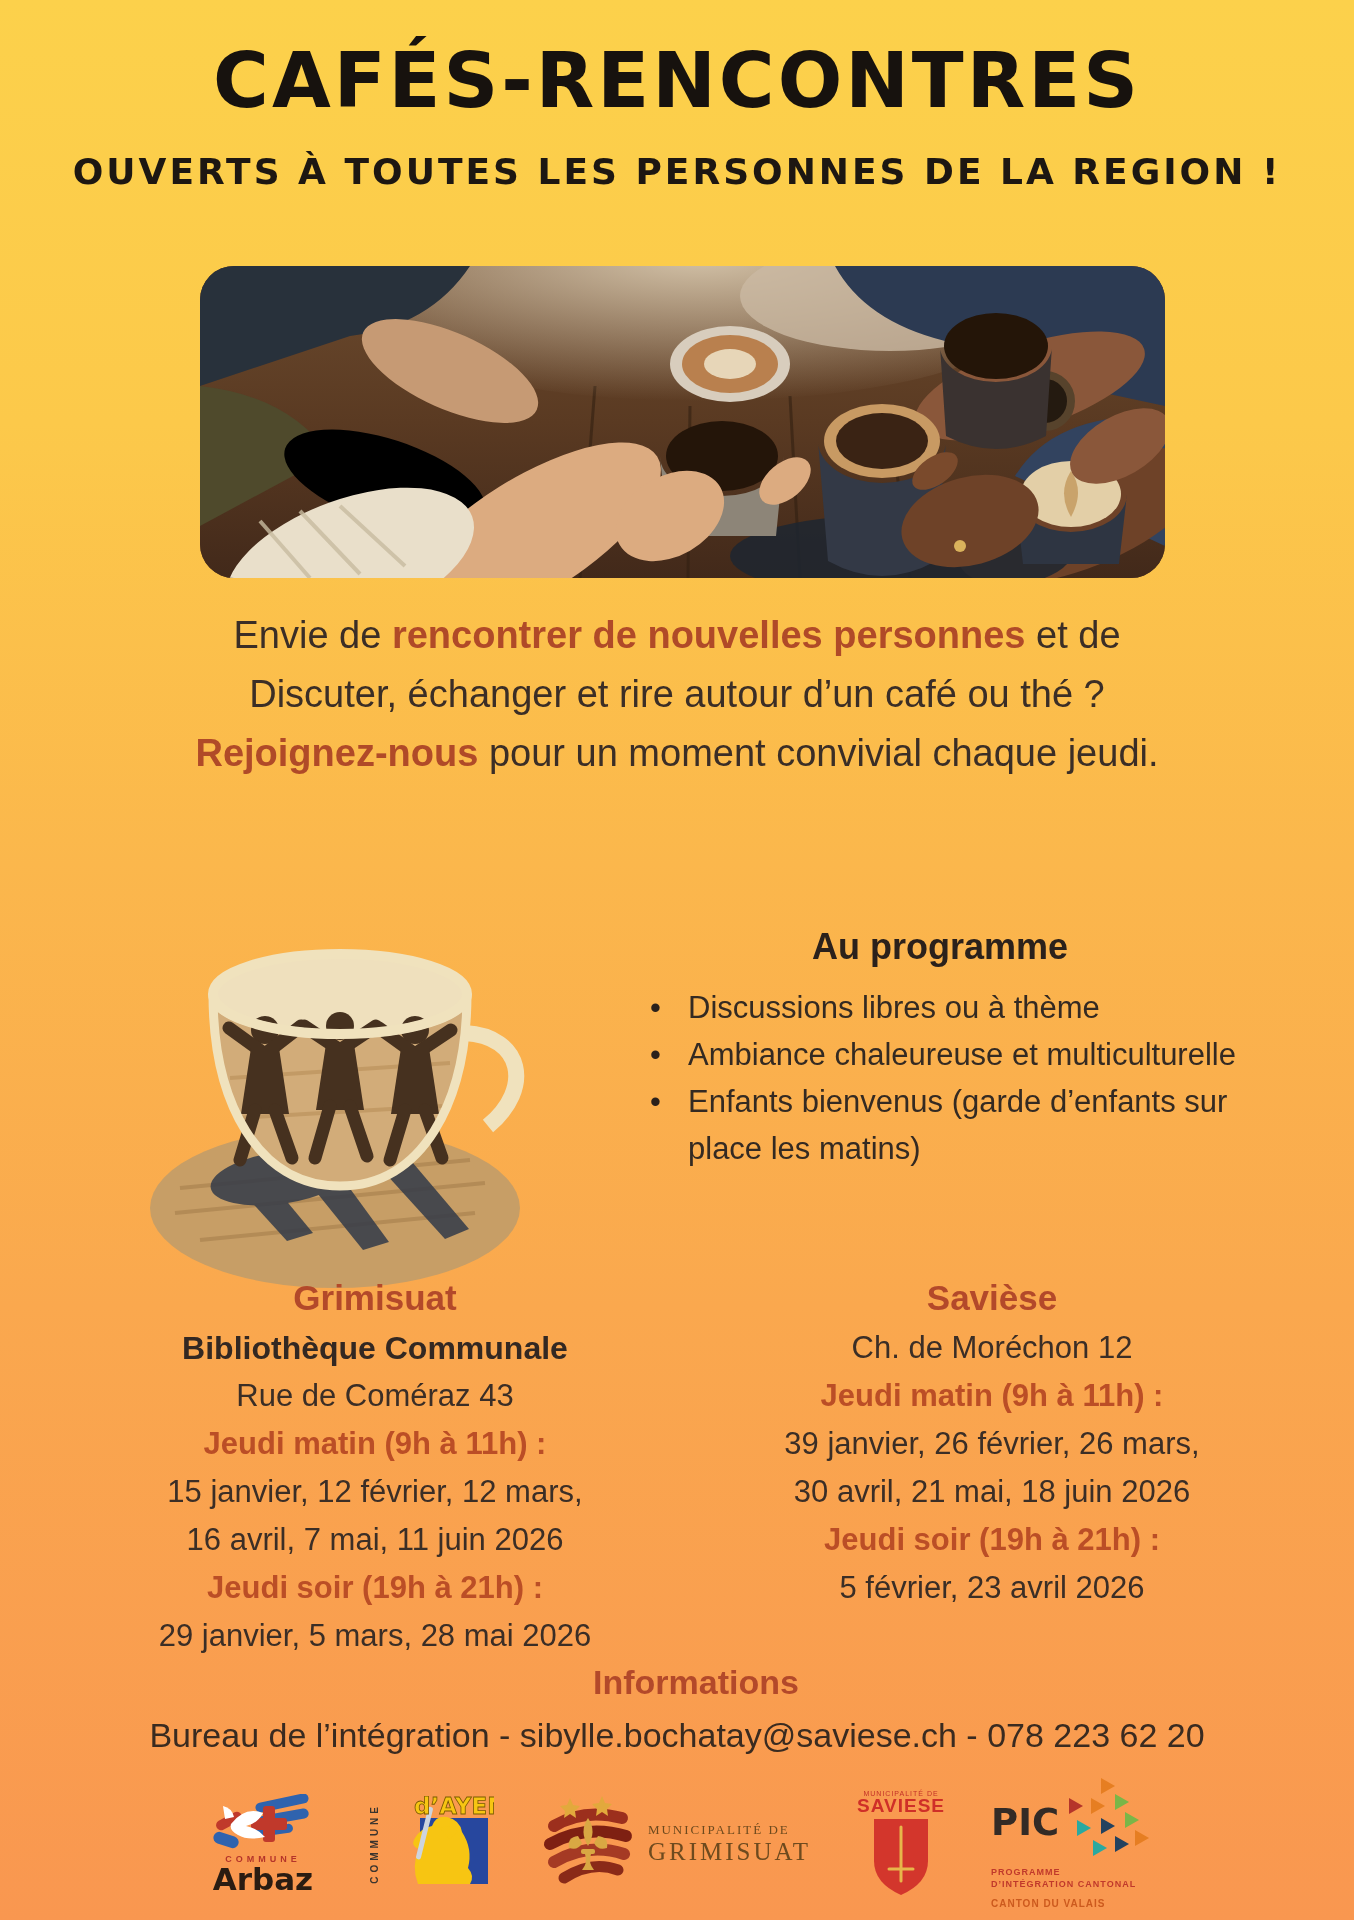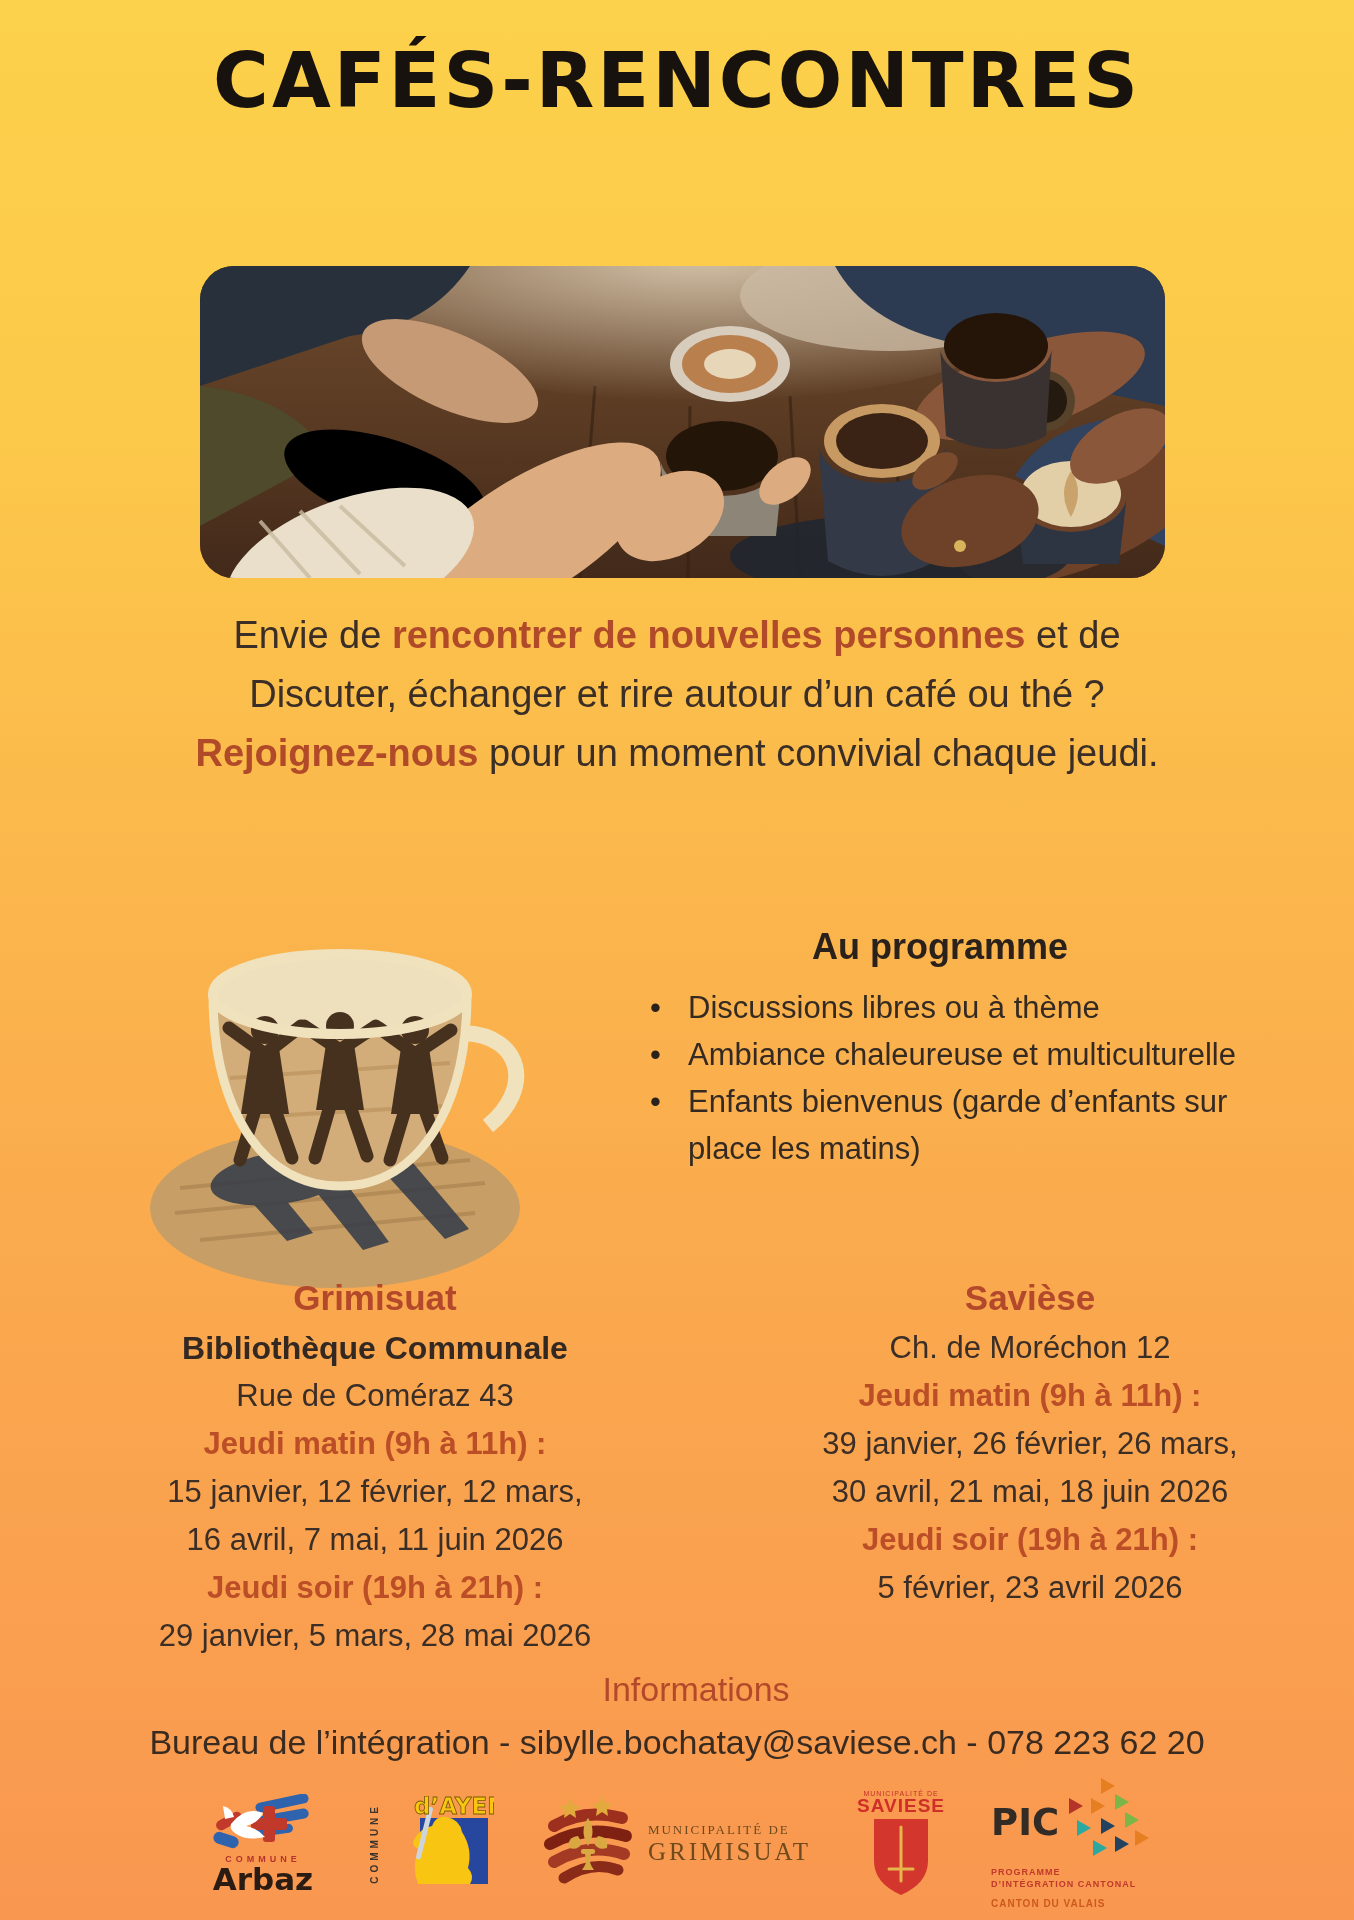--- a/index.html
+++ b/index.html
@@ -32,29 +32,29 @@
   .program{position:absolute;top:926px;left:600px;width:680px;color:#342a22;}
   .program h3{margin:0 0 16px 0;text-align:center;font-size:36px;font-weight:bold;color:#2b211b;}
   .program ul{margin:0;padding:0 0 0 88px;list-style:none;font-size:31px;line-height:47px;}
   .program li{position:relative;}
   .program li::before{content:"•";position:absolute;left:-38px;color:#2b211b;}
 
   
   .locations{position:absolute;top:1272px;left:0;width:100%;height:400px;}
   .location{position:absolute;top:0;width:580px;text-align:center;line-height:48px;}
   .location.l0{left:85px;}
-  .location.l1{left:740px;}
+  .location.l1{left:702px;}
   .loc-name{margin:0;font-size:35px;font-weight:bold;color:#b3492a;line-height:52px;}
   .loc-venue{margin:0;font-size:32px;font-weight:bold;color:#332822;}
   .loc-address,.loc-dates{margin:0;font-size:31px;color:#3b2e26;}
   .loc-label{margin:0;font-size:31px;font-weight:bold;color:#bb4e26;}
 
   
   .info{position:absolute;top:1658px;left:0;width:100%;text-align:center;}
-  .info h3{margin:12px;font-size:34px;font-weight:normal;color:#b3492a;padding-left:38px;}
+  .info h3{margin:5px;font-size:34px;font-weight:bold;color:#b3492a;padding-left:38px;}
   .info p{margin:14px 0 0 0;font-size:34px;color:#3a2b20;}
 
   
   .logos{position:absolute;top:1778px;left:0;width:100%;display:flex;
     justify-content:center;align-items:center;gap:46px;}
   .logo{display:flex;flex-direction:column;align-items:center;}
   .logo-arbaz .arbaz-commune{font-size:9px;letter-spacing:4px;color:#b5342a;font-weight:bold;margin-top:-2px;}
   .logo-arbaz .arbaz-name{font-family:"DejaVu Sans",sans-serif;font-size:31px;font-weight:bold;color:#2a1c12;line-height:30px;}
   .logo-ayent{flex-direction:row;align-items:center;gap:4px;}
   .ayent-vert{writing-mode:vertical-rl;transform:rotate(180deg);font-size:10px;
@@ -70,20 +70,21 @@
   .pic-line1,.pic-line2{font-size:9px;font-weight:bold;letter-spacing:1px;color:#c0392b;line-height:12px;align-self:flex-start;}
   .pic-line3{font-size:10px;font-weight:bold;letter-spacing:1px;color:#cc5a1e;margin-top:8px;align-self:flex-start;}
 </style>
 </head>
 <body>
 
 <div class="poster">
 
   <div class="header">
     <h1 class="title">CAFÉS-RENCONTRES</h1>
+    <h2 class="subtitle">OUVERTS À TOUTES LES PERSONNES DE LA REGION !</h2>
   </div>
 
   <div class="photo">
     <svg width="965" height="312" viewBox="0 0 965 312">
       <defs>
         <linearGradient id="wood" x1="0" y1="0" x2="0" y2="1">
           <stop offset="0" stop-color="#6b4a2e"></stop>
             <stop offset="0.5" stop-color="#5a3a22"></stop>
             <stop offset="1" stop-color="#42291a"></stop>
         </linearGradient>

